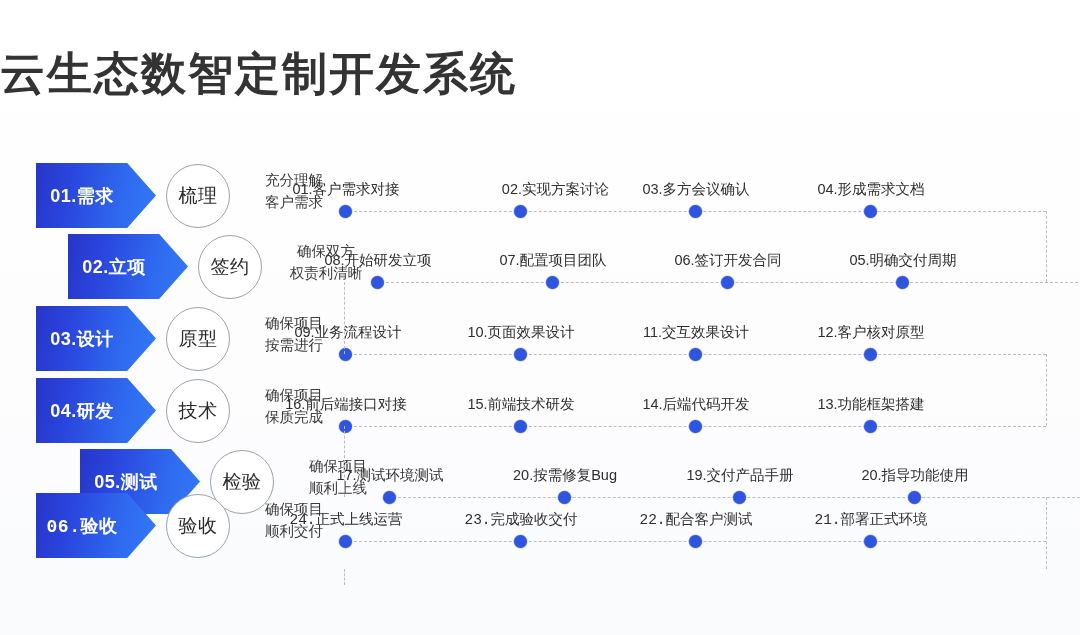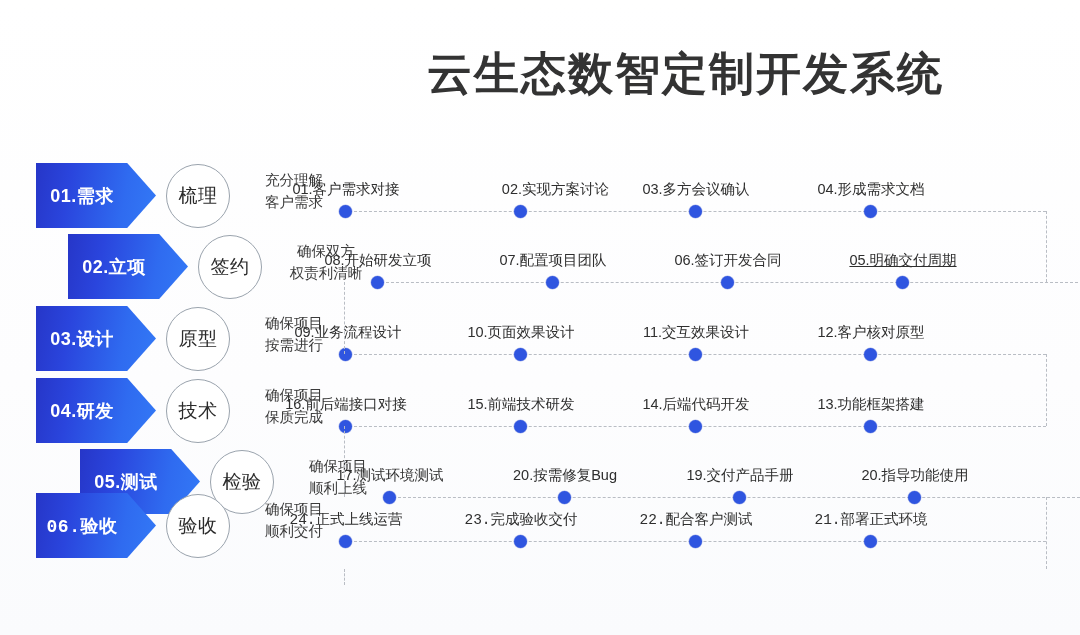--- a/index.html
+++ b/index.html
@@ -20,21 +20,21 @@
     height: 635px;
     background: linear-gradient(180deg, #ffffff 0%, #fdfdfe 60%, #fafbfd 100%);
   }
 
   
   .title {
     position: absolute;
     top: 44px;
     left: 0;
     width: 944px;
-    text-align: right;
+    text-align: left;
     font-size: 45px;
     font-weight: bold;
     letter-spacing: 2px;
     color: #333333;
     white-space: nowrap;
   }
 
   
   .row {
     position: absolute;
@@ -187,21 +187,21 @@
     </div>
     <div class="track">
       <div class="track-line"></div>
       <div class="dot" style="left:339px;"></div>
       <div class="dot" style="left:514px;"></div>
       <div class="dot" style="left:689px;"></div>
       <div class="dot" style="left:864px;"></div>
       <div class="step-label" style="left:258px;">08.开始研发立项</div>
       <div class="step-label" style="left:433px;">07.配置项目团队</div>
       <div class="step-label" style="left:608px;">06.签订开发合同</div>
-      <div class="step-label" style="left:783px;text-decoration:underline;">05.明确交付周期</div>
+      <div class="step-label" style="left:783px;">05.明确交付周期</div>
     </div>
   </div>
 
   <div class="row" style="top:303px;padding-left:48px;">
     <div class="stage-arrow">
       <span>03.设计</span>
     </div>
     <div class="stage-circle">
       <span>原型</span>
     </div>

